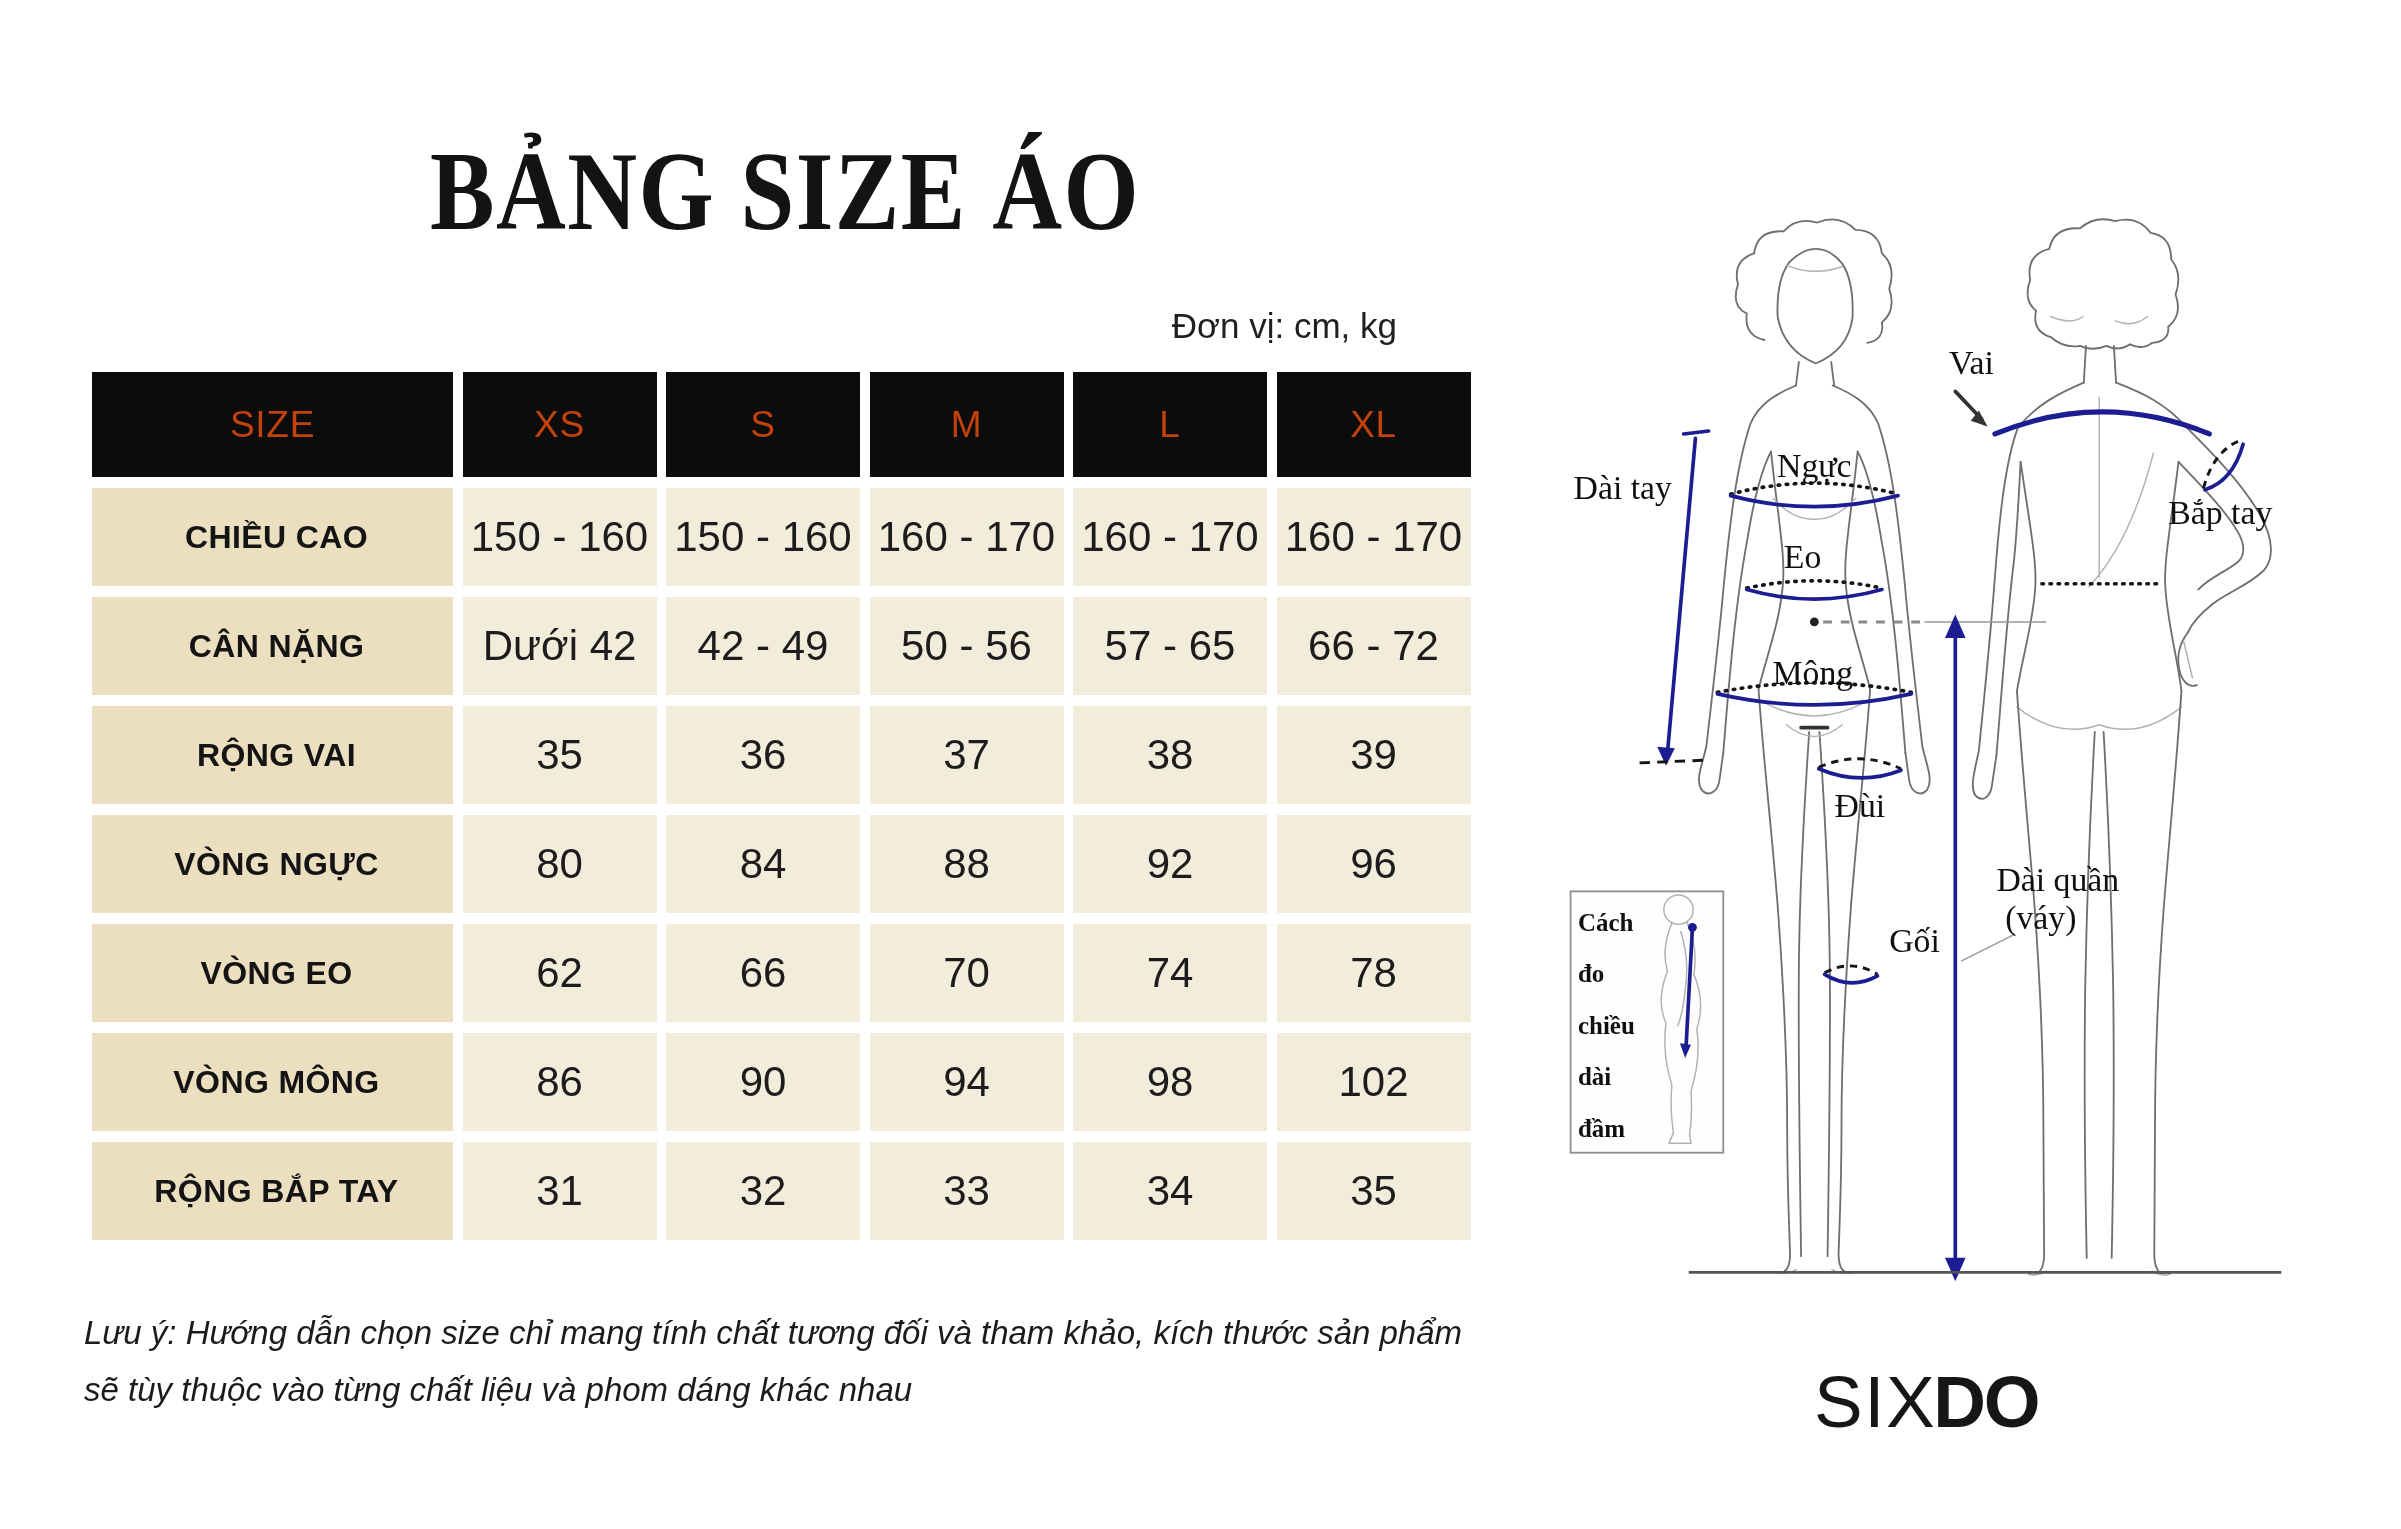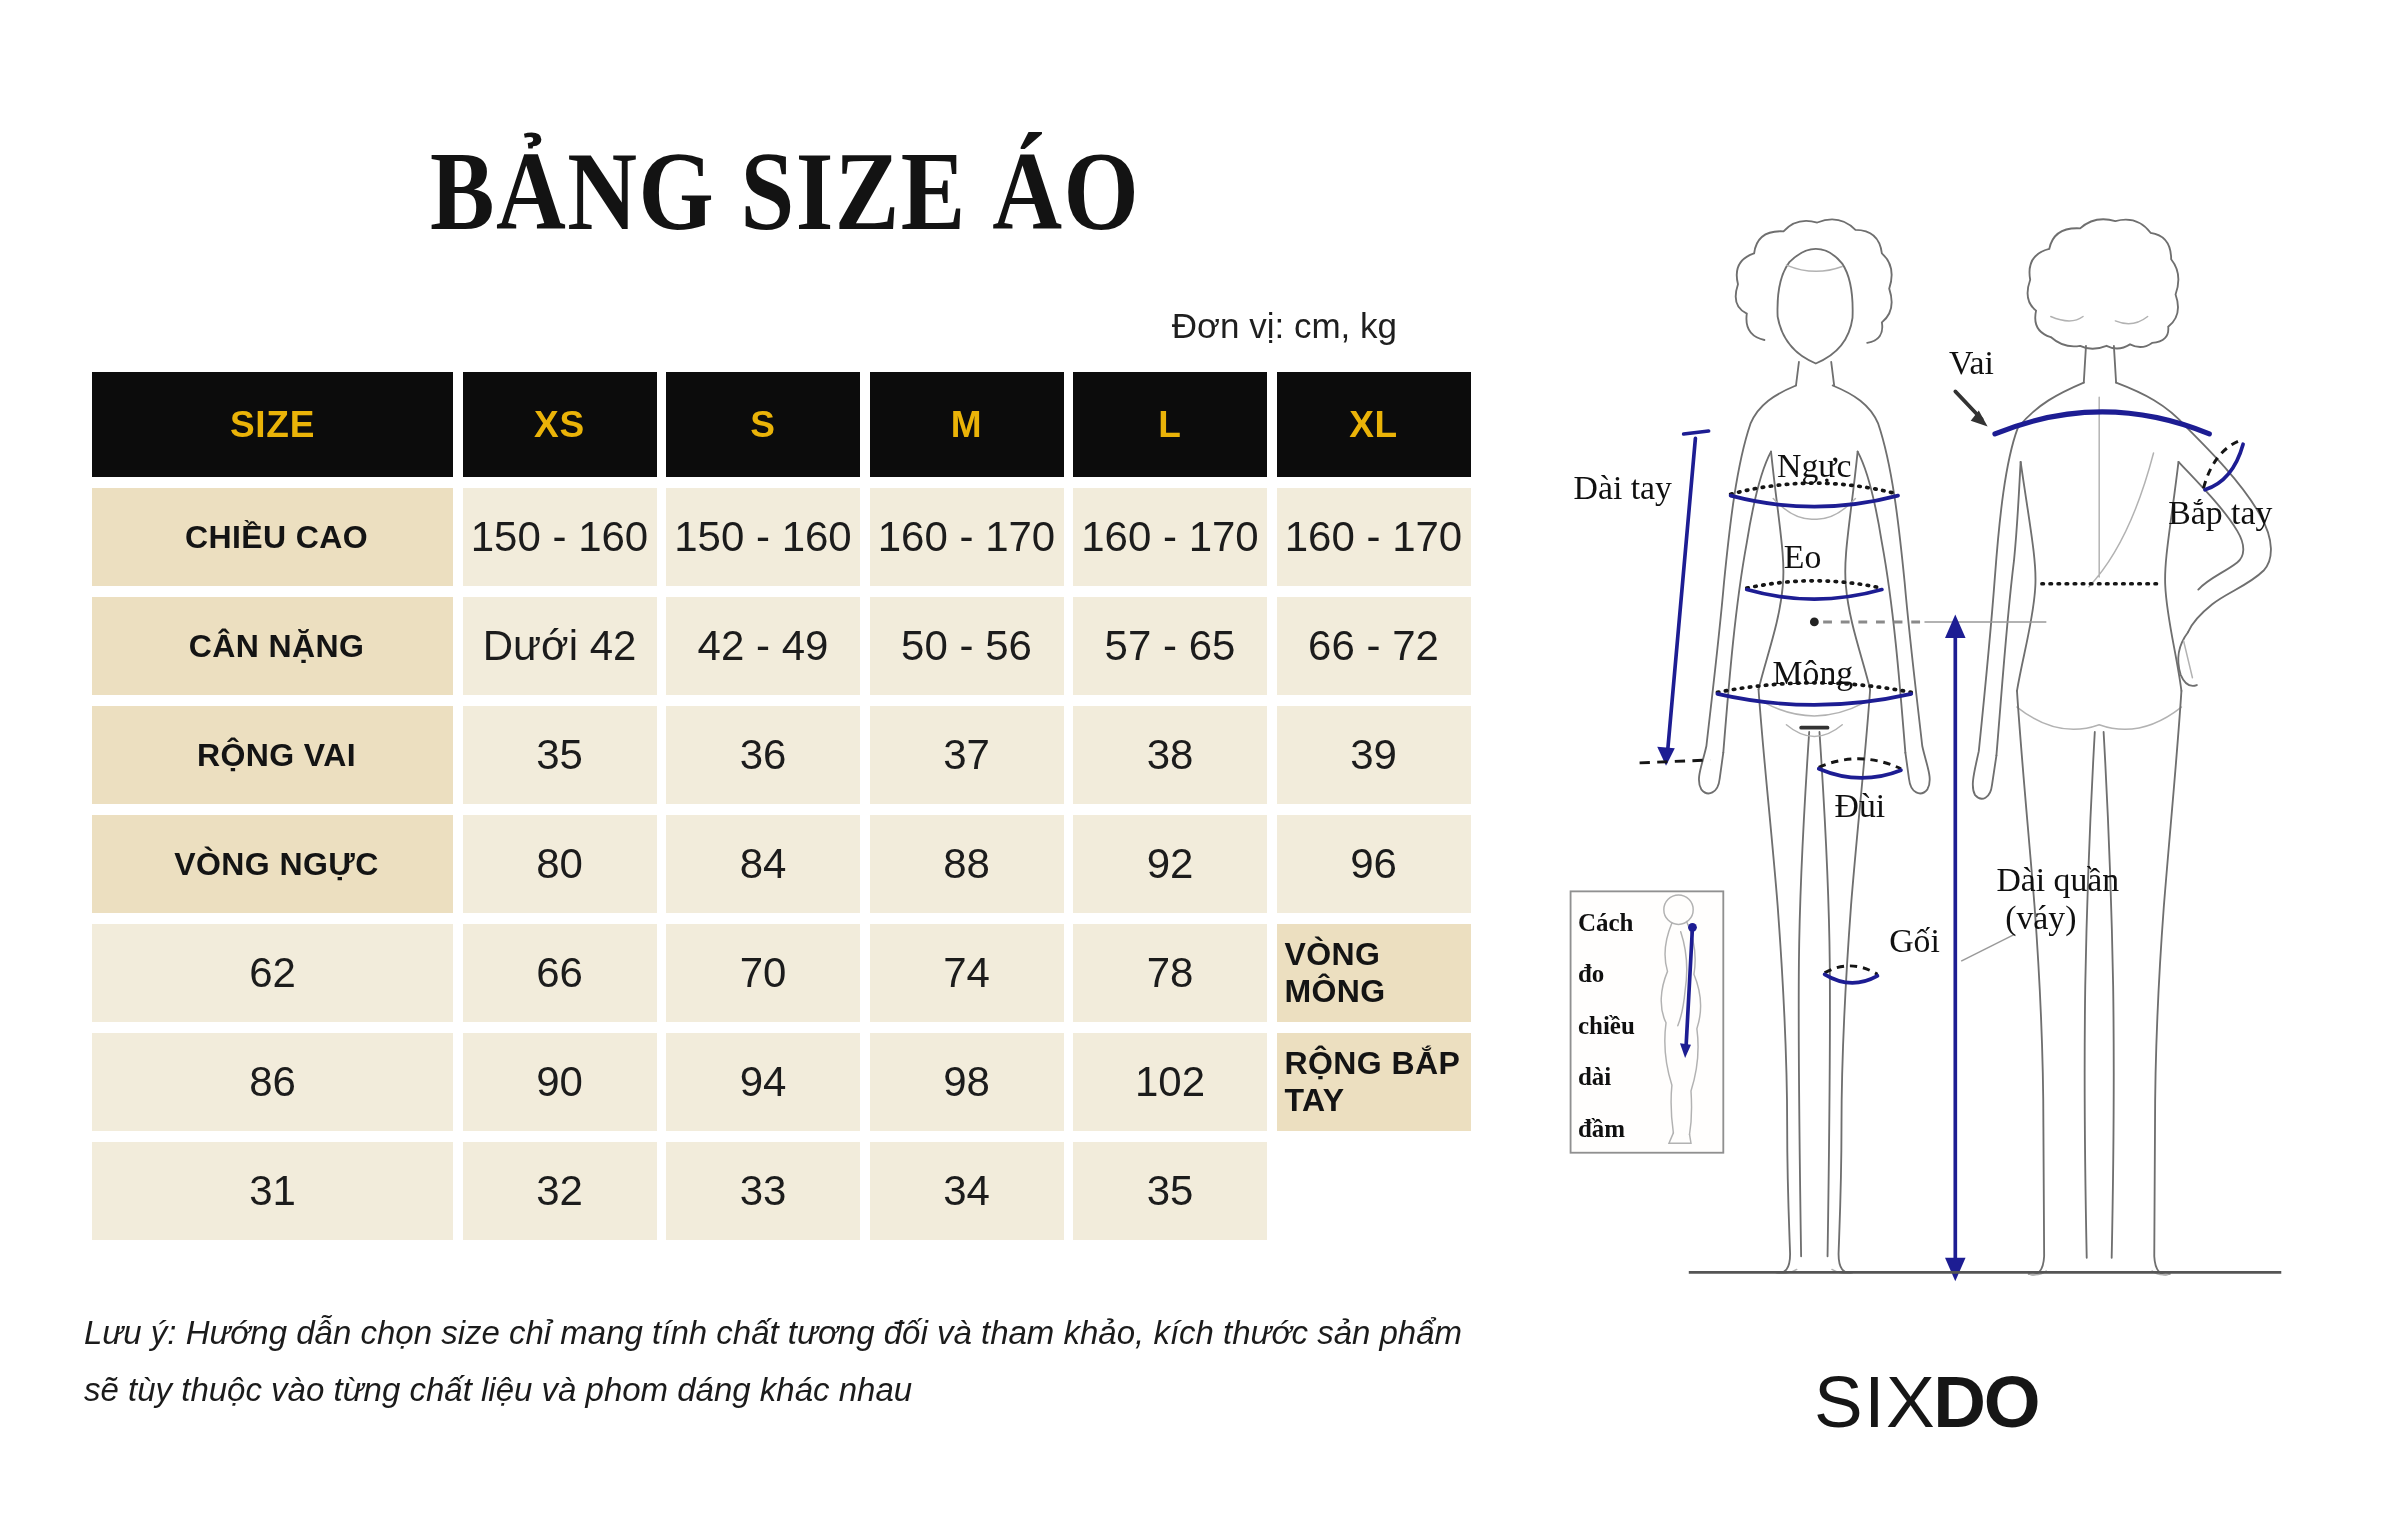--- a/index.html
+++ b/index.html
@@ -10,21 +10,21 @@
          font-family:"Liberation Serif",serif;font-weight:700;font-size:104px;
          letter-spacing:1.5px;color:#131313;transform:scale(0.93,1.08);transform-origin:left top;}
 
   .unit{position:absolute;left:901px;top:306px;width:496px;text-align:right;
         font-size:35px;color:#1f1f1f;}
 
   .size-table{position:absolute;left:92px;top:372px;display:grid;
               grid-template-columns:361px repeat(5,194px);
               grid-template-rows:105px repeat(7,98px);
               gap:11px 9.5px;}
-  .th{background:#0c0c0c;color:#eab308;font-weight:700;font-size:37px;letter-spacing:0.7px;
+  .th{background:#0c0c0c;color:#c2410c;font-weight:400;font-size:37px;letter-spacing:0.7px;
       display:flex;align-items:center;justify-content:center;}
   .tl{background:#ecdfc0;color:#141414;font-weight:700;font-size:32px;letter-spacing:0.4px;
       display:flex;align-items:center;justify-content:center;padding-left:8px;}
   .tv{background:#f2ecdb;color:#1c1c1c;font-size:42px;
       display:flex;align-items:center;justify-content:center;}
 
   .note{position:absolute;left:84px;top:1305px;width:1381px;text-align:left;
         font-style:italic;font-size:33px;line-height:1.72;color:#1b1b1b;}
 
   .logo{position:absolute;left:1814px;top:1360px;white-space:nowrap;font-size:73px;color:#161616;}
@@ -83,20 +83,21 @@
     <div class="tv">38</div>
     <div class="tv">39</div>
 
     <div class="tl">VÒNG NGỰC</div>
     <div class="tv">80</div>
     <div class="tv">84</div>
     <div class="tv">88</div>
     <div class="tv">92</div>
     <div class="tv">96</div>
 
+    <div class="tl">VÒNG EO</div>
     <div class="tv">62</div>
     <div class="tv">66</div>
     <div class="tv">70</div>
     <div class="tv">74</div>
     <div class="tv">78</div>
 
     <div class="tl">VÒNG MÔNG</div>
     <div class="tv">86</div>
     <div class="tv">90</div>
     <div class="tv">94</div>

